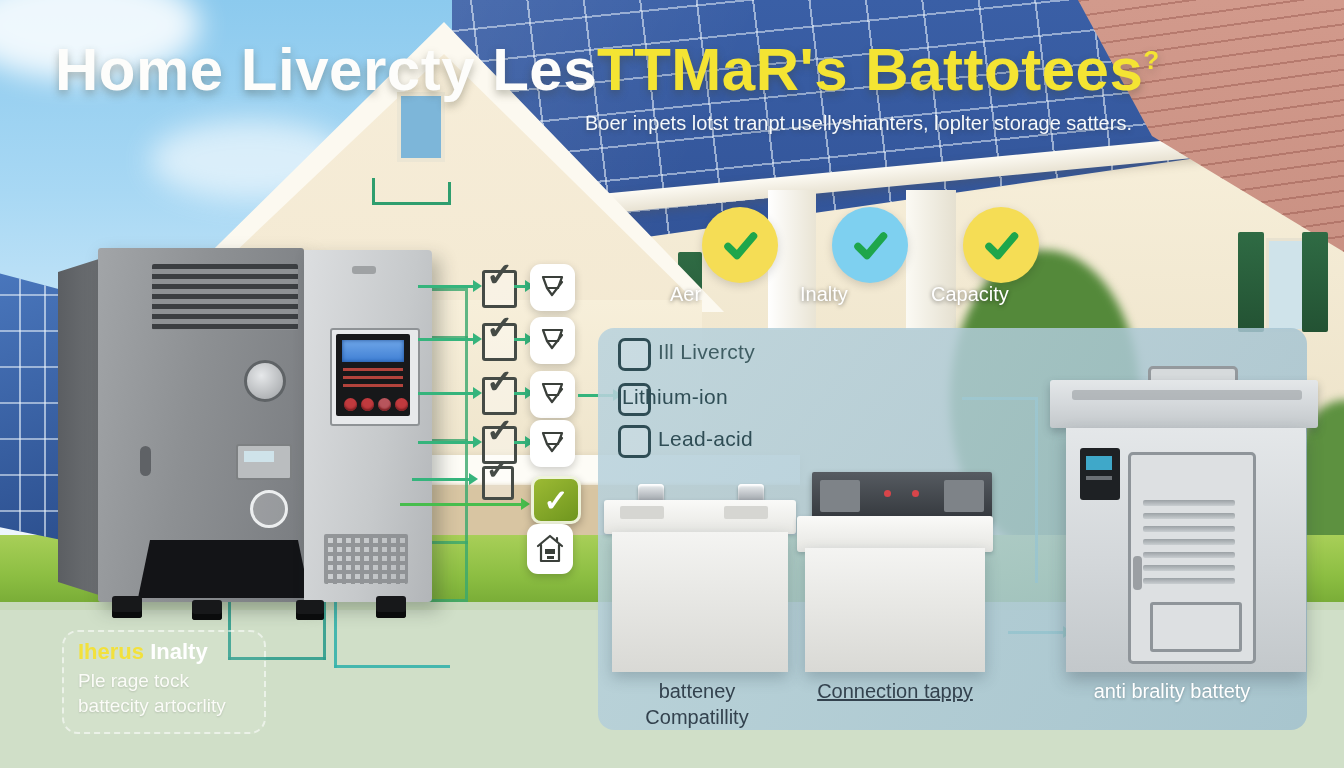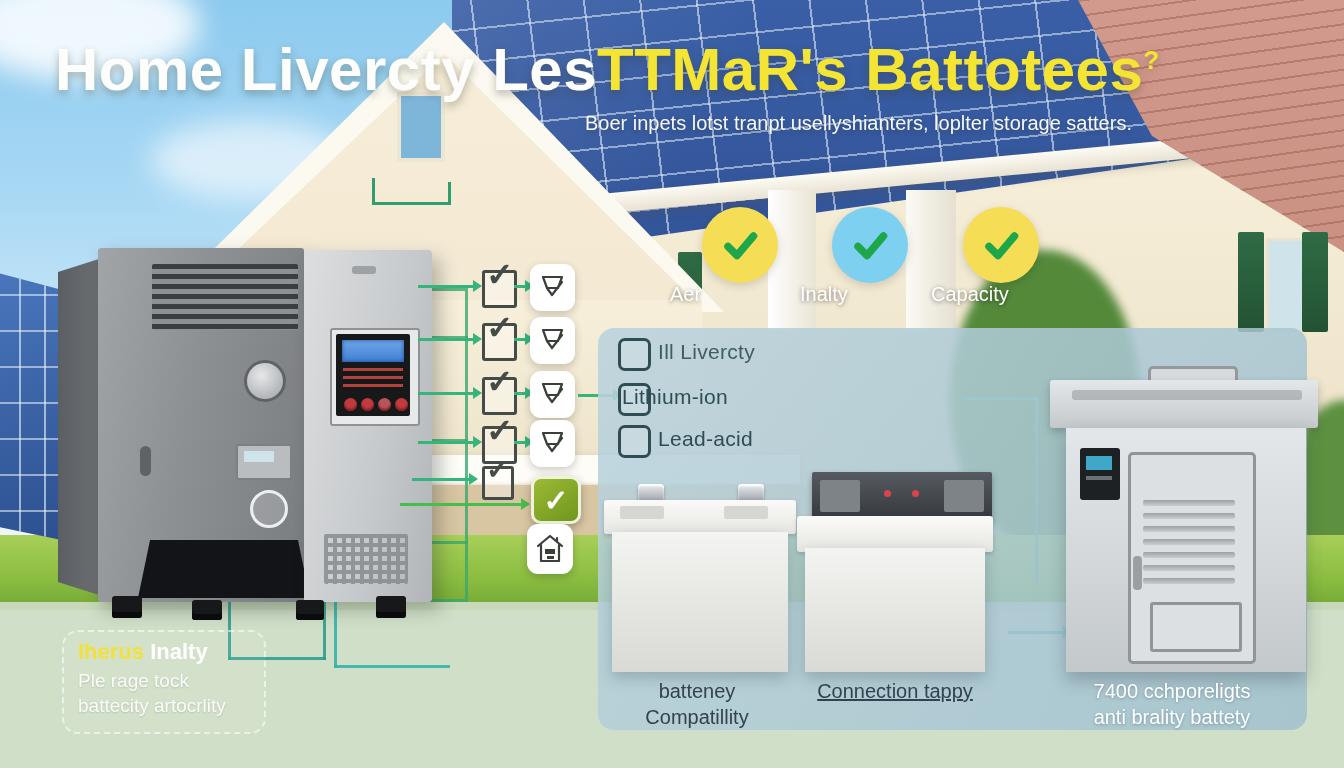--- a/index.html
+++ b/index.html
@@ -291,21 +291,20 @@
   <div class="abs" style="left:1086px;top:476px;width:26px;height:4px;background:#6b7075;"></div>
 
   <div class="caption" style="left:597px;top:678px;width:200px;color:#33424e;">
     <div>batteney</div>
     <div>Compatillity</div>
   </div>
   <div class="caption" style="left:795px;top:678px;width:200px;color:#33424e;text-decoration:underline;">
     <div>Connection tappy</div>
   </div>
   <div class="caption" style="left:1052px;top:678px;width:240px;color:#ffffff;text-shadow:0 1px 3px rgba(40,60,70,.35);">
-    <div>7400 cchporeligts</div>
     <div>anti brality battety</div>
   </div>
 
   <div class="abs title-line" style="left:55px;top:40px;">
     <span style="color:#fdfdfb;">Home Livercty Les</span><span style="color:#f4e433;">TTMaR's Battotees</span><sup style="font-size:26px;color:#f4e433;">?</sup>
   </div>
 
   <div class="abs note" style="left:62px;top:630px;width:200px;height:100px;">
     <h4>
       <span style="color:#f2e13c;">Iherus</span>

